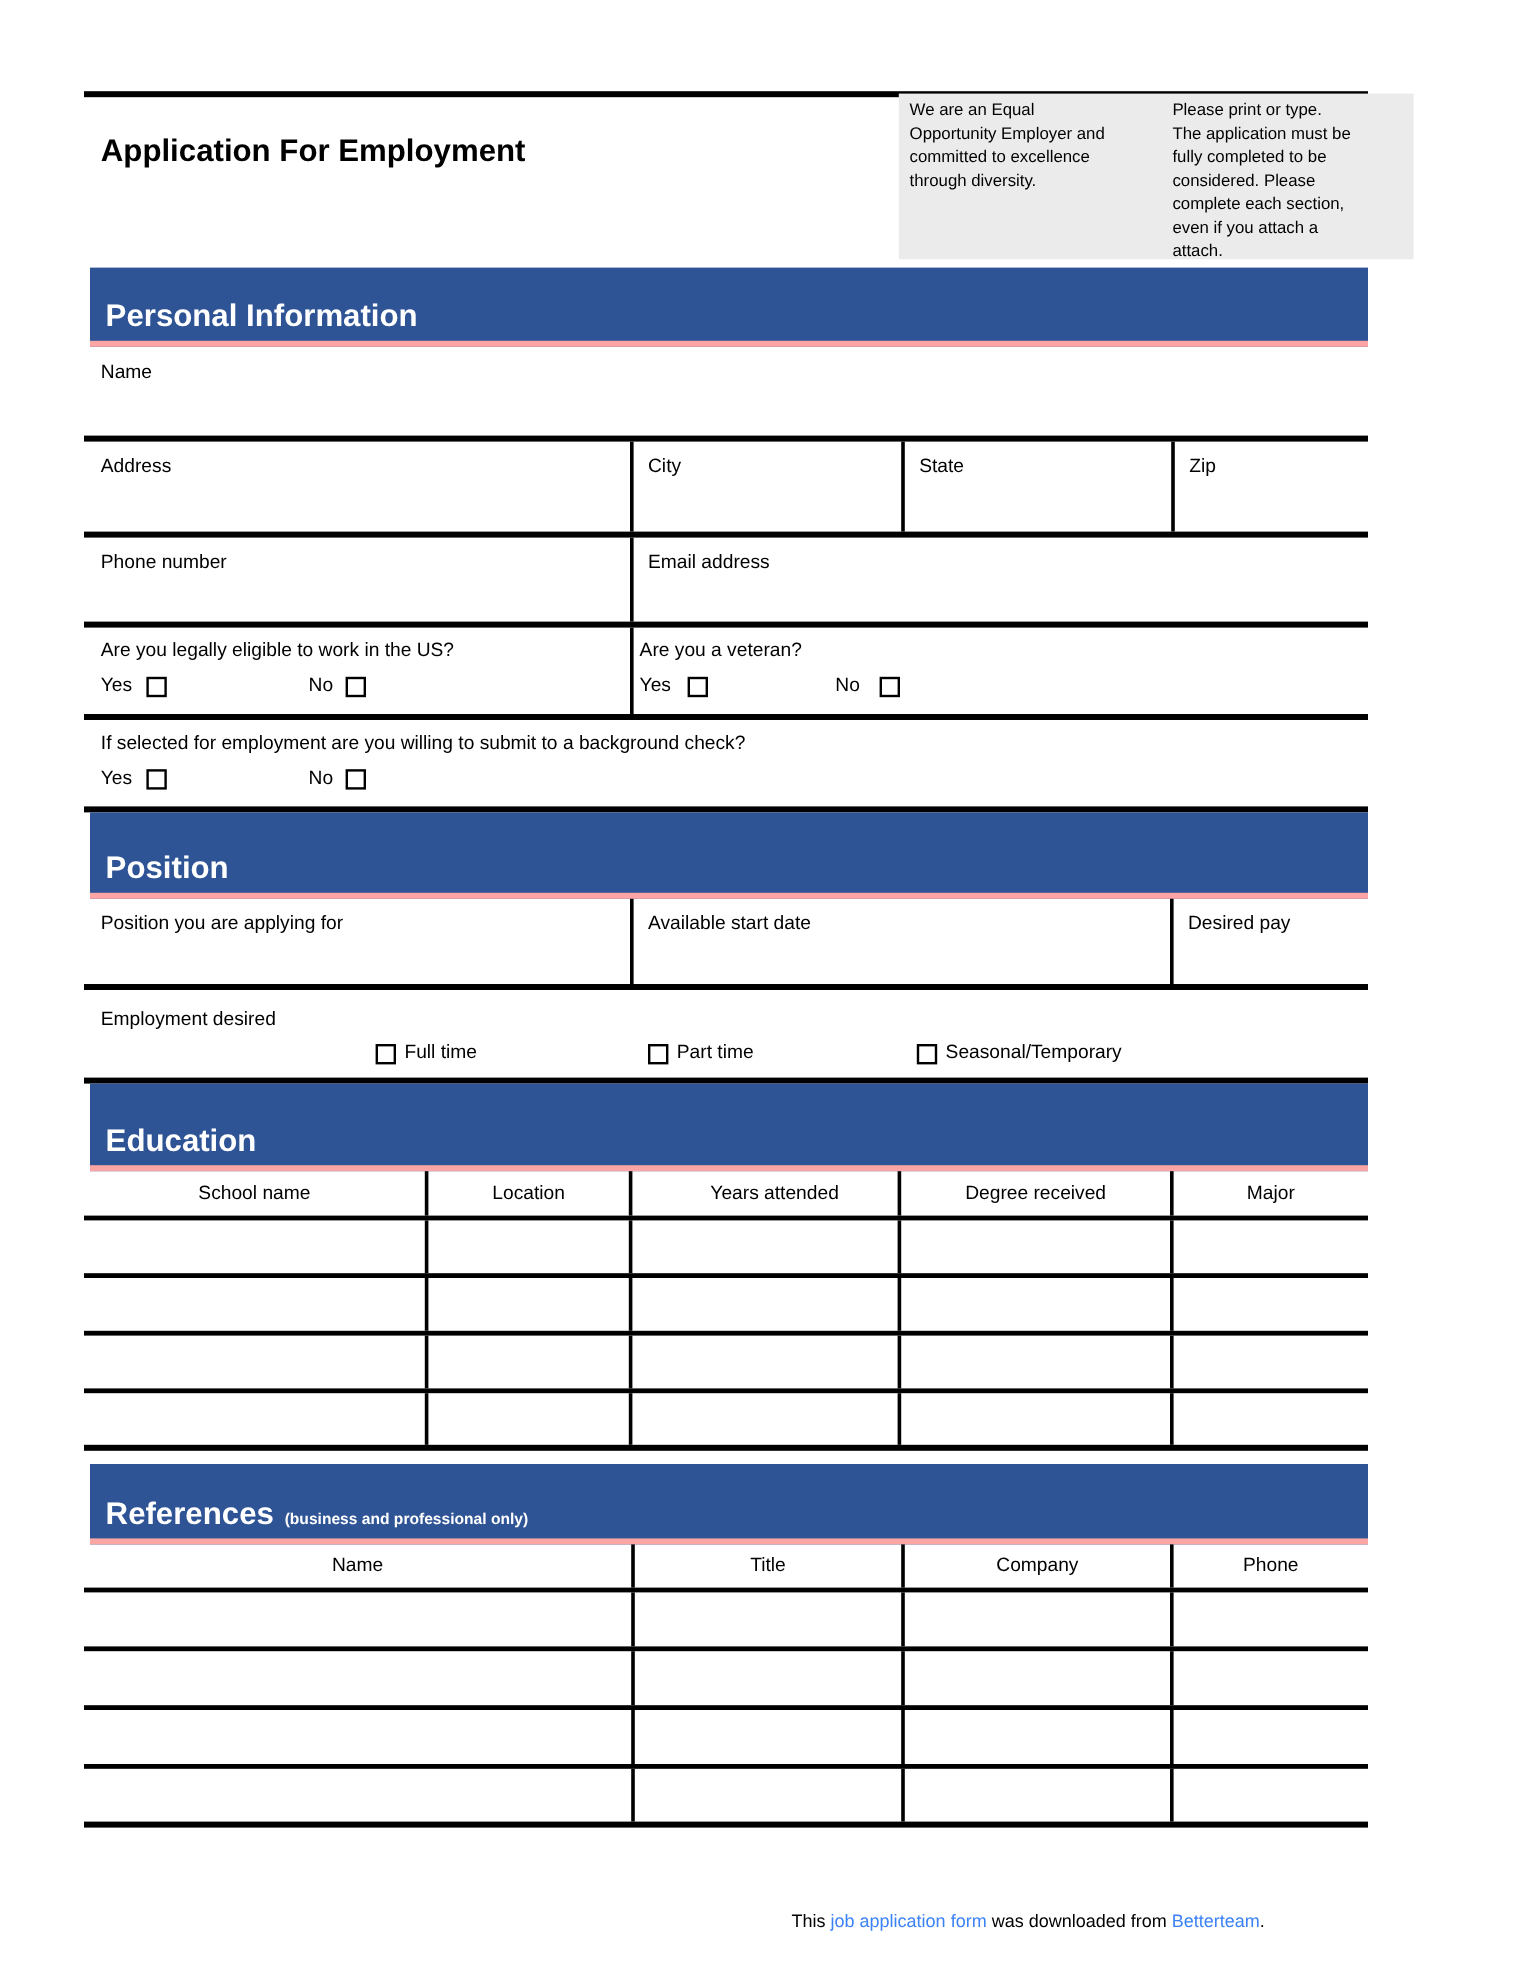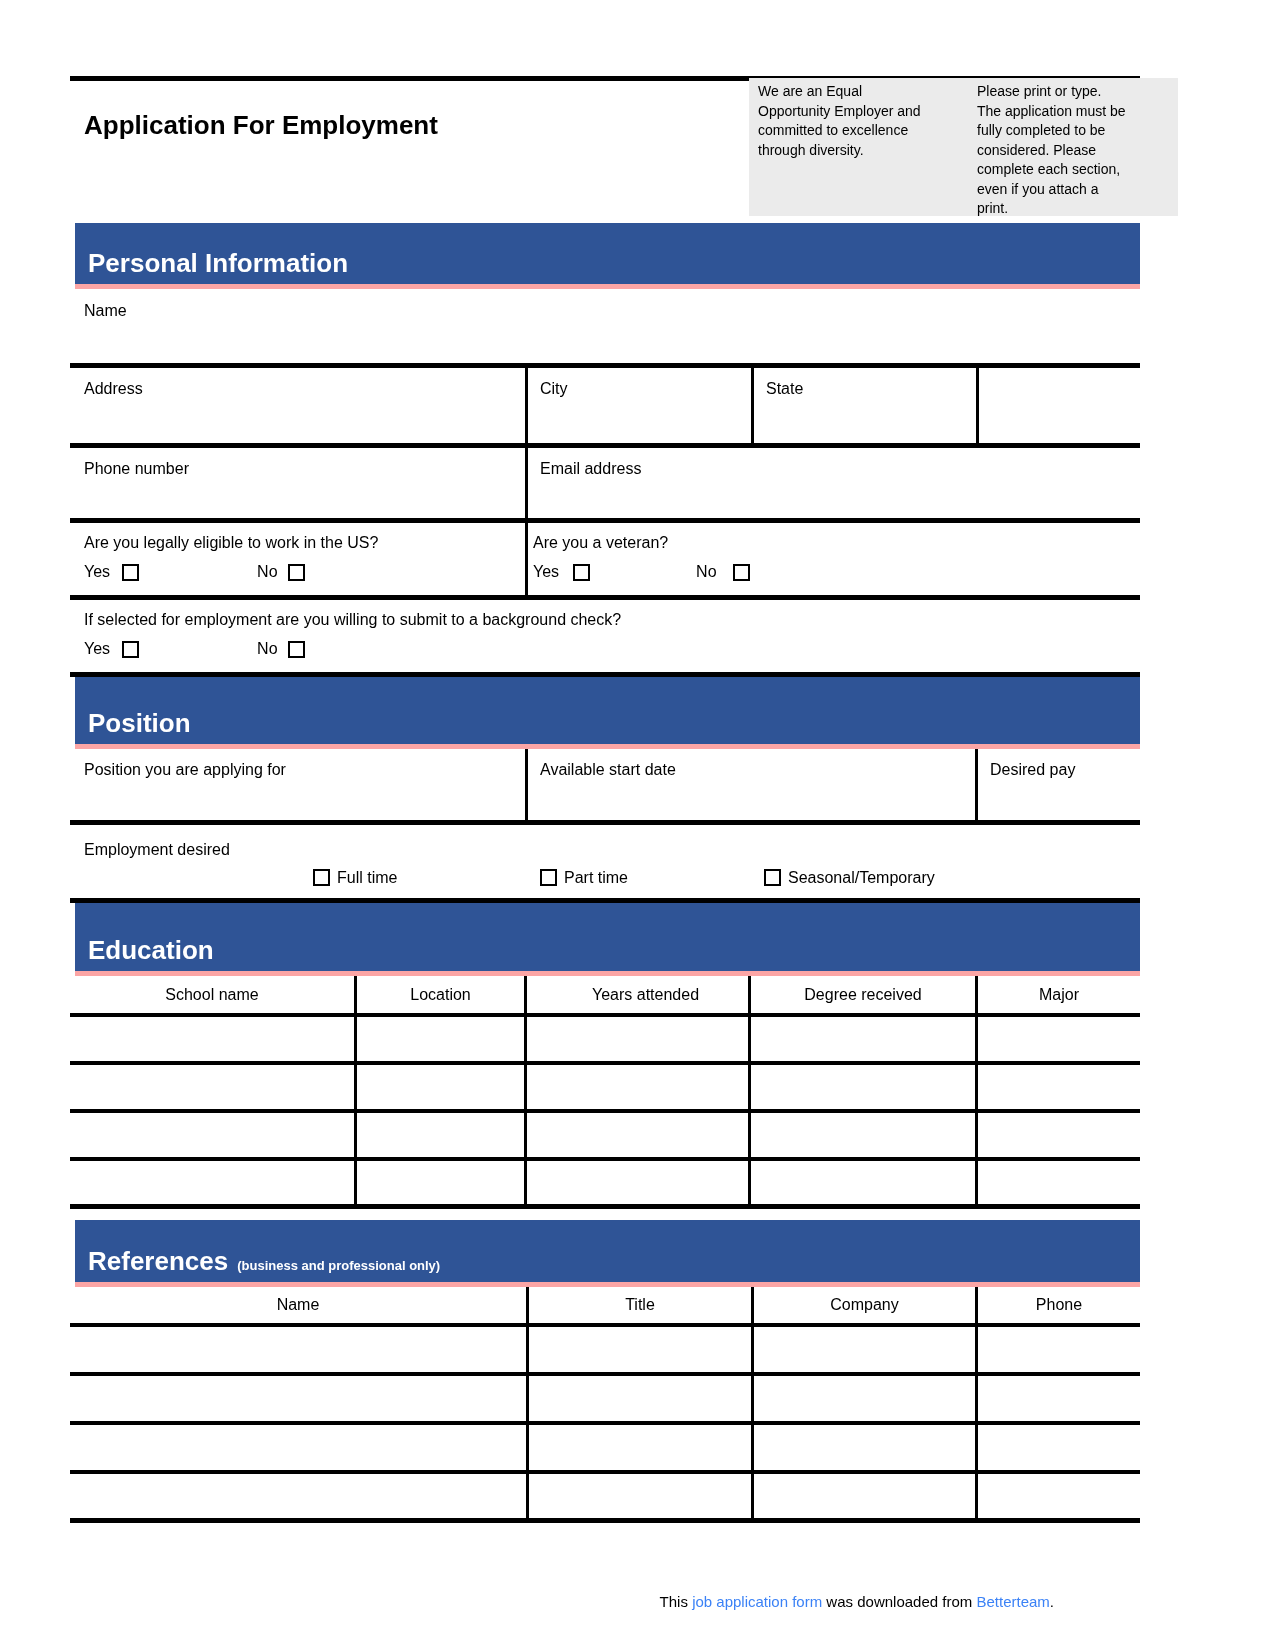--- a/index.html
+++ b/index.html
@@ -56,21 +56,21 @@
   .cb { display: inline-block; width: 17px; height: 17px; border: 2px solid #000; background: #fff; }
   .yn .cb-a { margin-left: 12px; }
   .yn .no-l { margin-left: 118px; }
   .yn .cb-b { margin-left: 10px; }
   .yn-vet .cb-a { margin-left: 14px; }
   .yn-vet .no-l { margin-left: 106px; }
   .yn-vet .cb-b { margin-left: 16px; }
 
   .row-employment { position: absolute; top: 825px; left: 0; width: 1070px; height: 78px; border-bottom: 5px solid #000; }
   .row-employment .field-label { position: absolute; top: 16px; left: 14px; }
-  .emp-opt { position: absolute; top: 44px; display: flex; align-items: flex-start; font-size: 16px; }
+  .emp-opt { position: absolute; top: 44px; display: flex; align-items: flex-end; font-size: 16px; }
   .emp-opt .cb { margin-right: 7px; }
   .emp-full { left: 243px; } .emp-part { left: 470px; } .emp-seas { left: 694px; }
 
   .tbl { position: absolute; left: 0; width: 1070px; }
   .edu-table { top: 976px; }
   .ref-table { top: 1287px; }
   .trow { display: flex; width: 100%; border-bottom: 4px solid #000; }
   .trow-last { border-bottom-width: 5px; }
   .thead-row { height: 41px; }
   .edu-body { height: 48px; }
@@ -101,41 +101,44 @@
       <div>committed to excellence</div>
       <div>through diversity.</div>
     </div>
     <div class="notice-col2">
       <div>Please print or type.</div>
       <div>The application must be</div>
       <div>fully completed to be</div>
       <div>considered. Please</div>
       <div>complete each section,</div>
       <div>even if you attach a</div>
-      <div>print.</div>
+      <div>attach.</div>
     </div>
   </div>
 
   <div class="bar bar-personal">
     <span class="bar-title">Personal Information</span>
   </div>
 
   <div class="name-row">
     <span class="field-label">Name</span>
   </div>
 
   <div class="frow row-address">
     <div class="cell vr w458">
       <span class="field-label pad14">Address</span>
     </div>
     <div class="cell vr w226">
       <span class="field-label">City</span>
     </div>
     <div class="cell vr w225">
       <span class="field-label">State</span>
+    </div>
+    <div class="cell flex1">
+      <span class="field-label">Zip</span>
     </div>
   </div>
 
   <div class="frow row-phone">
     <div class="cell vr w458">
       <span class="field-label pad14">Phone number</span>
     </div>
     <div class="cell flex1">
       <span class="field-label">Email address</span>
     </div>

